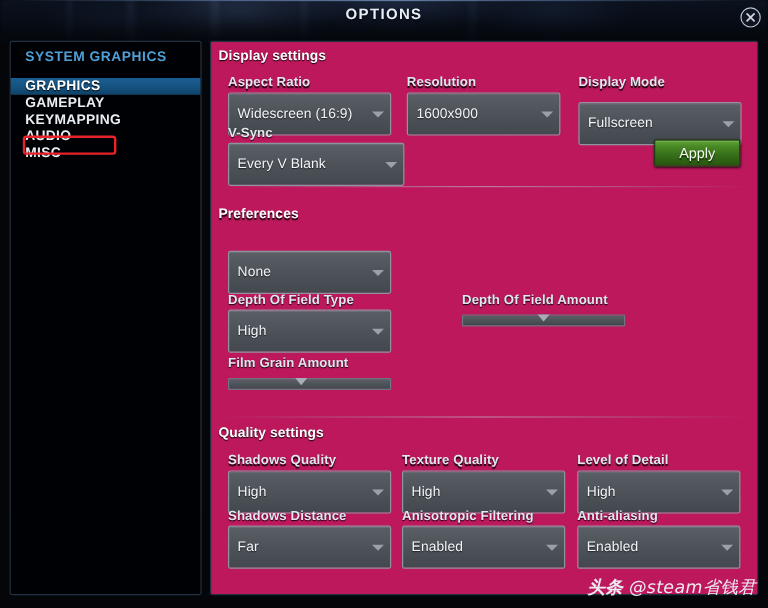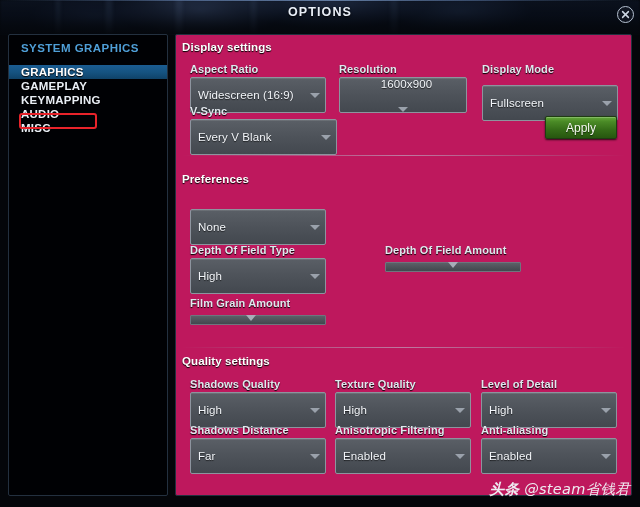--- a/index.html
+++ b/index.html
@@ -300,21 +300,21 @@
 
     <div class="field-label" style="left:14px; top:28px;">Aspect Ratio</div>
     <div class="dropdown" style="left:14px; top:42px; width:136px;">
       <span class="dd-value">Widescreen (16:9)</span>
       <span class="dd-arrow">
           <i class="tri-down"></i>
         </span>
     </div>
 
     <div class="field-label" style="left:163px; top:28px;">Resolution</div>
-    <div class="dropdown" style="left:163px; top:42px; width:128px;flex-direction:column;">
+    <div class="dropdown" style="left:163px; top:42px; width:128px;">
       <span class="dd-value">1600x900</span>
       <span class="dd-arrow">
           <i class="tri-down"></i>
         </span>
     </div>
 
     <div class="field-label" style="left:306px; top:28px;">Display Mode</div>
     <div class="dropdown" style="left:306px; top:50px; width:136px;">
       <span class="dd-value">Fullscreen</span>
       <span class="dd-arrow">

